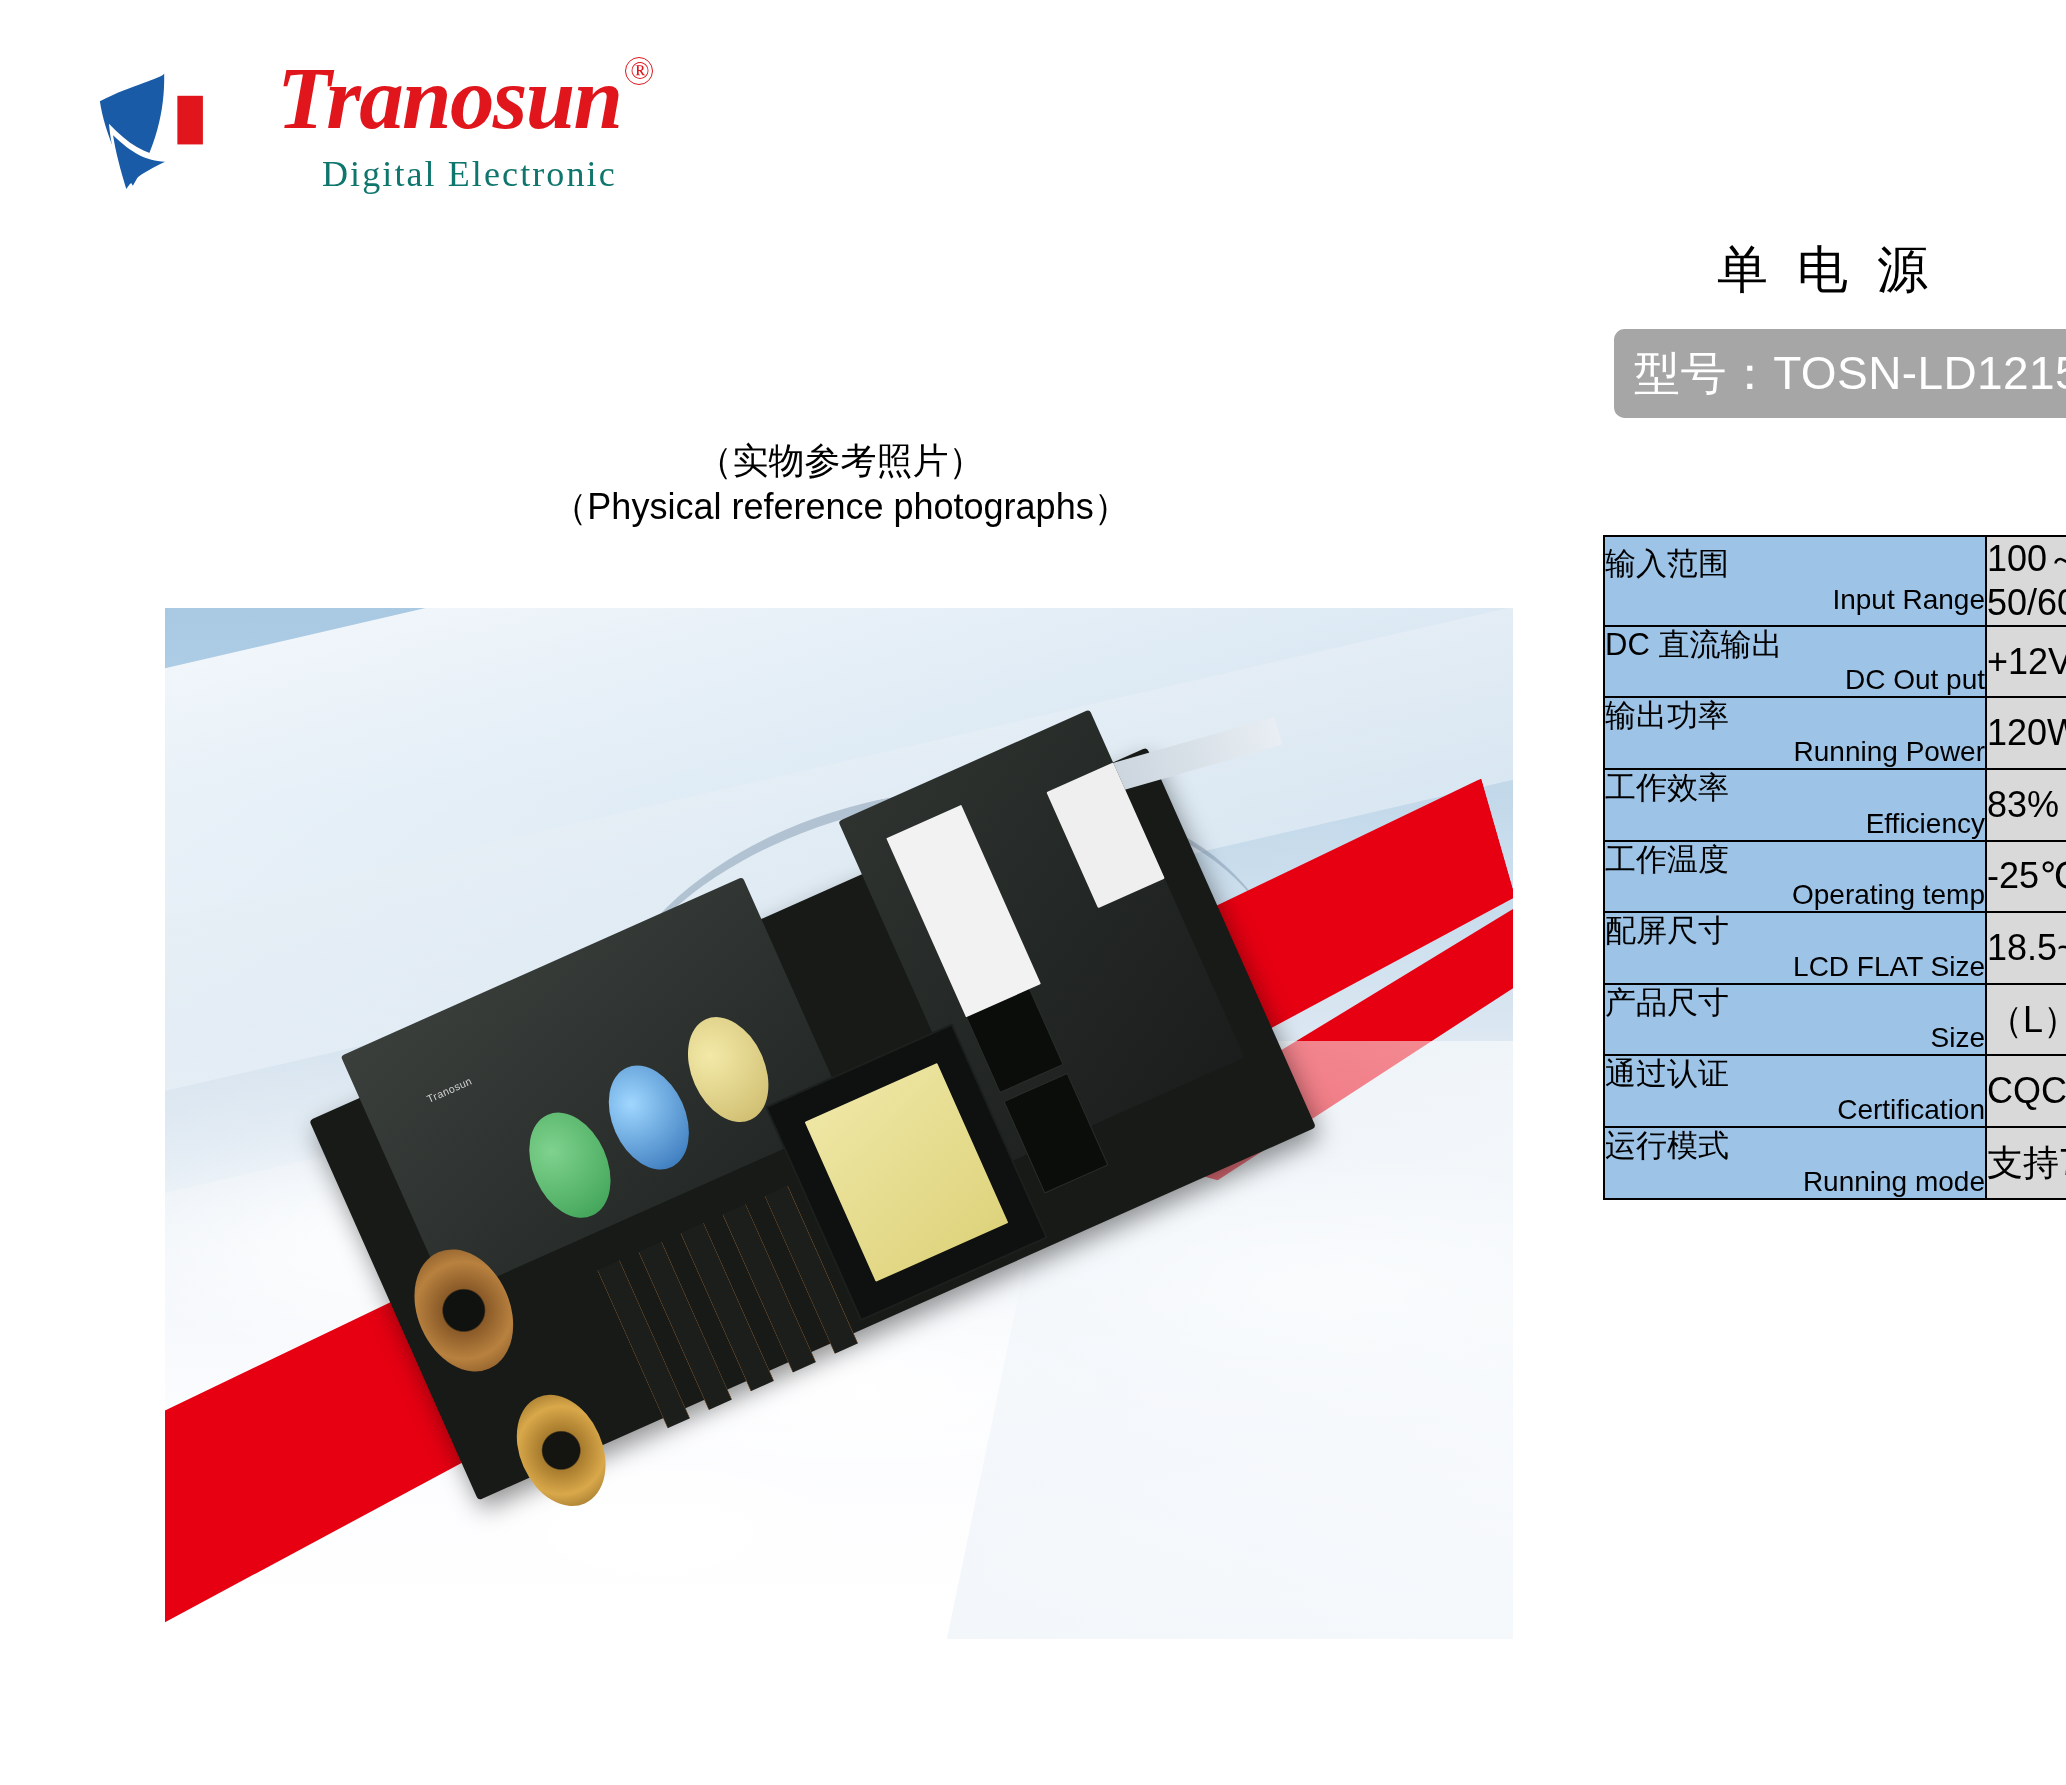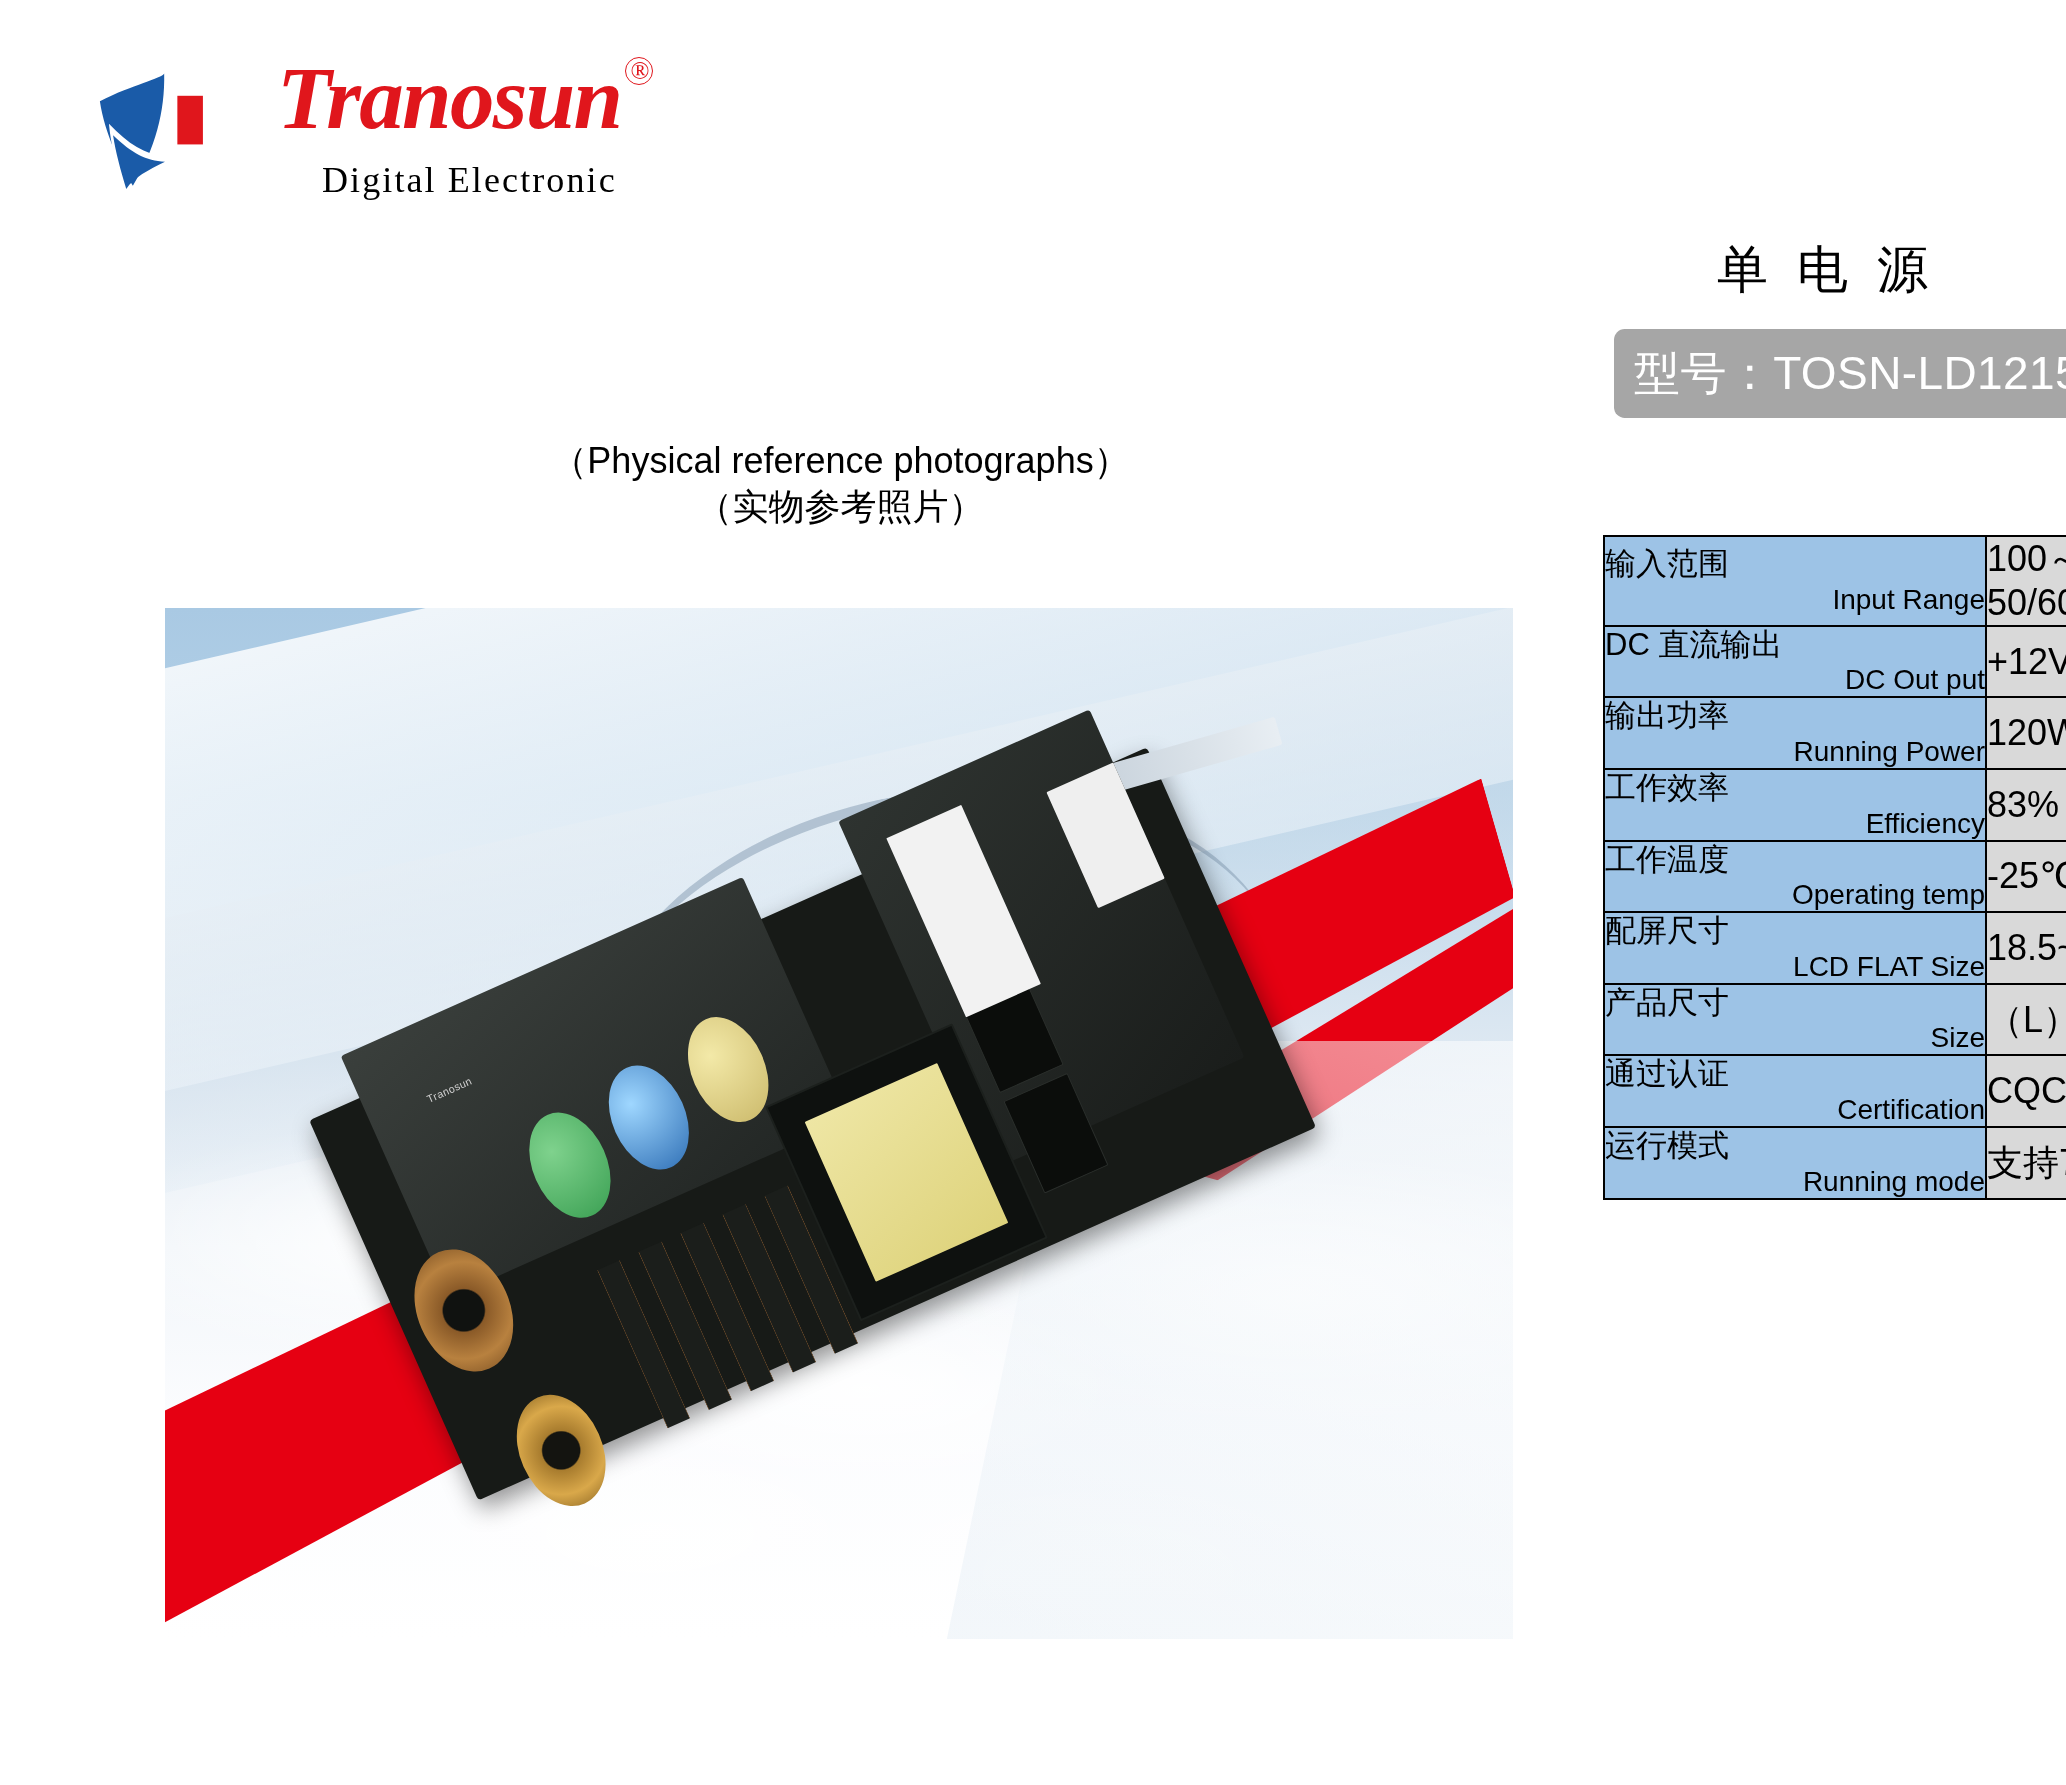--- a/index.html
+++ b/index.html
@@ -19,21 +19,21 @@
     letter-spacing:-1.7px;line-height:1;position:relative;display:inline-block;
   }
   #logo-reg{
     font-family:"Liberation Serif",serif;font-style:normal;font-weight:normal;
     font-size:25px;color:#e0161c;position:absolute;right:-32px;top:3.3px;
     border:1.7px solid #e0161c;border-radius:50%;width:26px;height:26px;
     line-height:26px;text-align:center;
   }
   #logo-sub{
     font-family:"Liberation Serif","DejaVu Serif",serif;
-    font-size:36px;color:#000000;letter-spacing:2.1px;margin-top:16px;
+    font-size:36px;color:#0f766e;letter-spacing:2.1px;margin-top:10px;
     padding-left:45px;
   }
 
   
   #photo-caption{
     position:absolute;left:165px;top:438px;width:1351px;
     text-align:center;font-size:36px;color:#000;line-height:1.28;
   }
 
   
@@ -148,22 +148,22 @@
   <div id="logo-text-wrap">
     <div id="logo-wordmark">
       <span>Tranosun</span>
       <span id="logo-reg">®</span>
     </div>
     <div id="logo-sub">Digital Electronic</div>
   </div>
 </div>
 
 <div id="photo-caption">
+  <div>（实物参考照片）</div>
   <div>（Physical reference photographs）</div>
-  <div>（实物参考照片）</div>
 </div>
 
 <div id="product-photo">
   <div class="ph-sky"></div>
   <div class="ph-clouds"></div>
   <div class="ph-band2"></div>
   <div class="ph-band"></div>
   <div class="ph-swoosh"></div>
   <div class="ph-red2"></div>
   <div class="ph-red"></div>

